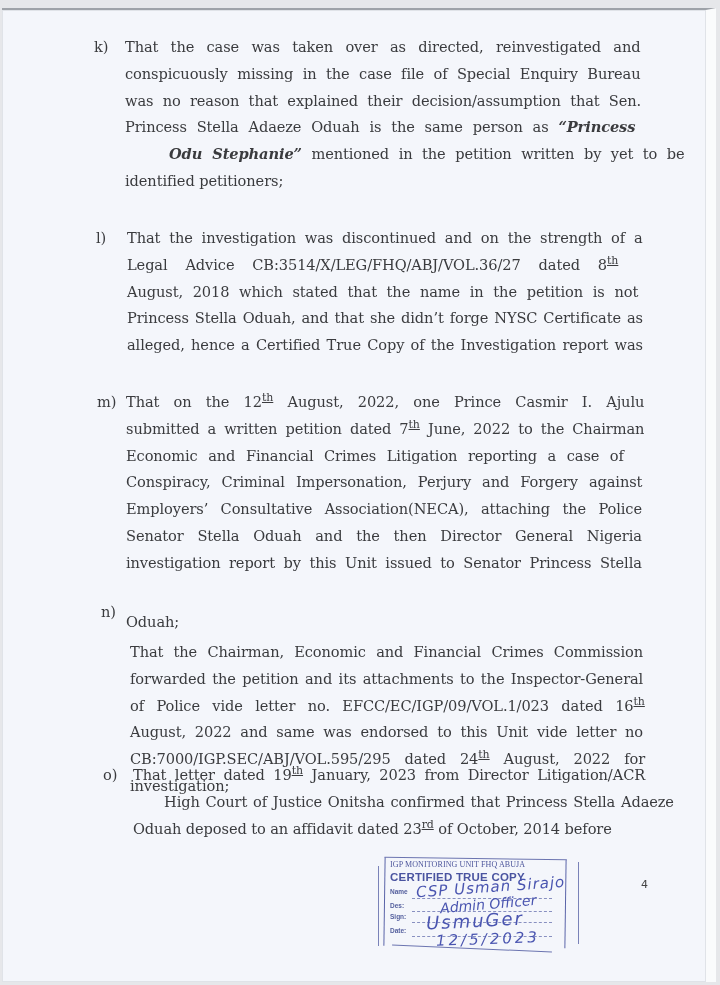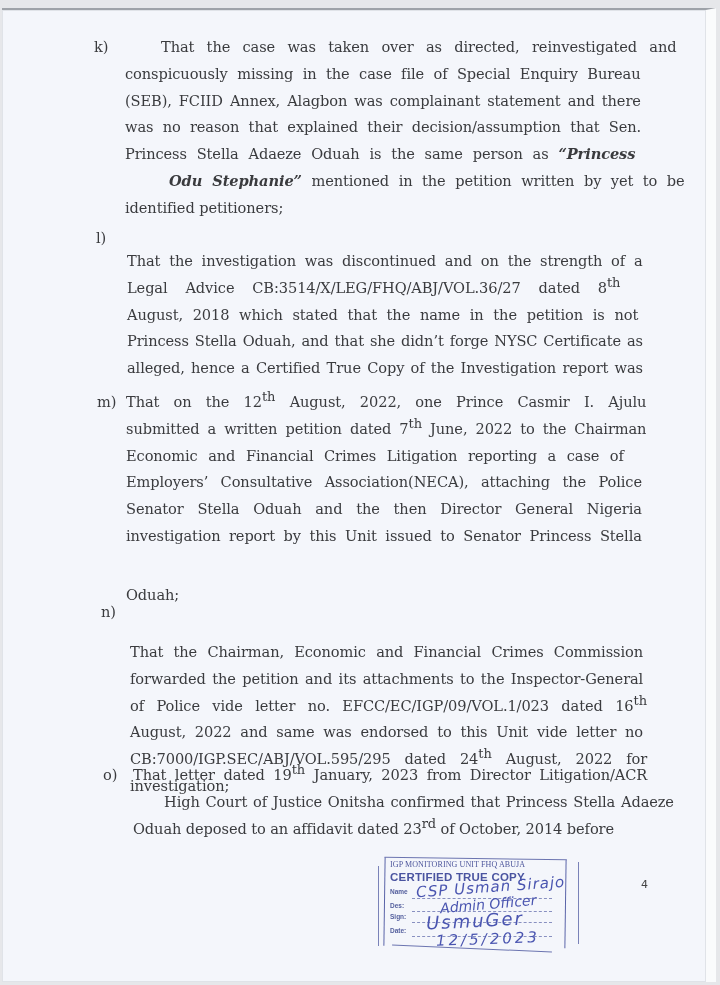--- a/index.html
+++ b/index.html
@@ -52,23 +52,24 @@
       display: block;
       text-align: justify;
       text-align-last: justify;
       white-space: nowrap;
       height: 26.8px;
     }
     .para .ln.last {
       text-align-last: left;
     }
     sup {
-      font-size: 13px;
+      font-size: 11px;
       vertical-align: 6px;
       line-height: 0;
+      text-decoration: underline;
     }
     .bi {
       font-weight: bold;
       font-style: italic;
     }
     .page-number {
       position: absolute;
       left: 641px;
       top: 878px;
       font-family: "DejaVu Sans", "Liberation Sans", sans-serif;
@@ -158,47 +159,47 @@
   </style>
 </head>
 <body>
 
 <div class="page"></div>
 
 <div class="content">
   <div class="item" style="top:34px;">
     <span class="marker" style="left:94px;top:4px;">k)</span>
     <div class="para">
-        <span class="ln" style="white-space: nowrap; display: block;"><span style="white-space: nowrap; display: inline-block; word-spacing: 7.77778px; margin-left: 36px;">That the case was taken over as directed, reinvestigated and</span></span>
+        <span class="ln" style="white-space: nowrap; display: block;"><span style="white-space: nowrap; display: inline-block; word-spacing: 7.77778px;">That the case was taken over as directed, reinvestigated and</span></span>
         <span class="ln" style="white-space: nowrap; display: block;"><span style="white-space: nowrap; display: inline-block; word-spacing: 4.88889px;">conspicuously missing in the case file of Special Enquiry Bureau</span></span>
-        <span class="ln" style="white-space: nowrap; display: block;"><span style="white-space: nowrap; display: inline-block; word-spacing: 2.5px;">(SEB), FCIID Annex, Alagbon was complainant statement and there</span></span>
         <span class="ln" style="white-space: nowrap; display: block;"><span style="white-space: nowrap; display: inline-block; word-spacing: 4.75px;">was no reason that explained their decision/assumption that Sen.</span></span>
         <span class="ln" style="white-space: nowrap; display: block;"><span style="white-space: nowrap; display: inline-block; word-spacing: 5.3px;">Princess Stella Adaeze Oduah  is the same person as <span class="bi">“Princess</span></span></span>
         <span class="ln" style="white-space: nowrap; display: block;"><span style="white-space: nowrap; display: inline-block; word-spacing: 5px; margin-left: 44px;"><span class="bi">Odu Stephanie”</span> mentioned in the petition written by yet to be</span></span>
         <span class="ln last" style="white-space: nowrap; display: block;"><span style="white-space: nowrap; display: inline-block;">identified petitioners;</span></span>
       </div>
   </div>
 
   <div class="item" style="top:225px;">
     <span class="marker" style="left:96px;top:4px;">l)</span>
-    <div class="para" style="left:127px;margin-top:23px;">
+    <div class="para" style="left:127px;">
         <span class="ln" style="white-space: nowrap; display: block;"><span style="white-space: nowrap; display: inline-block; word-spacing: 4.3px;">That the investigation was discontinued and on the strength of a</span></span>
         <span class="ln" style="white-space: nowrap; display: block;"><span style="white-space: nowrap; display: inline-block; word-spacing: 13.3333px;">Legal Advice   CB:3514/X/LEG/FHQ/ABJ/VOL.36/27 dated 8<sup>th</sup></span></span>
         <span class="ln" style="white-space: nowrap; display: block;"><span style="white-space: nowrap; display: inline-block; word-spacing: 5.16667px;">August, 2018  which stated that the name in the petition is not</span></span>
         <span class="ln" style="white-space: nowrap; display: block;"><span style="white-space: nowrap; display: inline-block; word-spacing: 1.4px;">Princess Stella Oduah, and that she didn’t forge NYSC Certificate as</span></span>
         <span class="ln" style="white-space: nowrap; display: block;"><span style="white-space: nowrap; display: inline-block; word-spacing: 1.7px;">alleged, hence a Certified True Copy of the Investigation report was</span></span>
       </div>
   </div>
 
   <div class="item" style="top:389px;">
     <span class="marker" style="left:97px;top:4px;">m)</span>
     <div class="para" style="left:126px;">
         <span class="ln" style="white-space: nowrap; display: block;"><span style="white-space: nowrap; display: inline-block; word-spacing: 9.7px;">That on the 12<sup>th</sup> August, 2022, one Prince Casmir I. Ajulu</span></span>
         <span class="ln" style="white-space: nowrap; display: block;"><span style="white-space: nowrap; display: inline-block; word-spacing: 3.5px;">submitted a written petition dated 7<sup>th</sup> June, 2022 to the Chairman</span></span>
         <span class="ln" style="white-space: nowrap; display: block;"><span style="white-space: nowrap; display: inline-block; word-spacing: 6px;">Economic and Financial Crimes Litigation reporting a case of</span></span>
+        <span class="ln" style="white-space: nowrap; display: block;"><span style="white-space: nowrap; display: inline-block; word-spacing: 6.5px;">Conspiracy, Criminal Impersonation, Perjury and Forgery against</span></span>
         <span class="ln" style="white-space: nowrap; display: block;"><span style="white-space: nowrap; display: inline-block; word-spacing: 7.8px;">Employers’ Consultative Association(NECA), attaching the Police</span></span>
         <span class="ln" style="white-space: nowrap; display: block;"><span style="white-space: nowrap; display: inline-block; word-spacing: 9.25px;">Senator Stella Oduah and the then Director General Nigeria</span></span>
         <span class="ln" style="white-space: nowrap; display: block;"><span style="white-space: nowrap; display: inline-block; word-spacing: 4px;">investigation report by this Unit issued to Senator Princess Stella</span></span>
         <span class="ln last" style="white-space: nowrap; display: block;"><span style="white-space: nowrap; display: inline-block; margin-top: 32px;">Oduah;</span></span>
       </div>
   </div>
 
   <div class="item" style="top:599px;">
     <span class="marker" style="left:101px;top:4px;">n)</span>
     <div class="para" style="left:130px;width:513px;margin-top:40px;">

